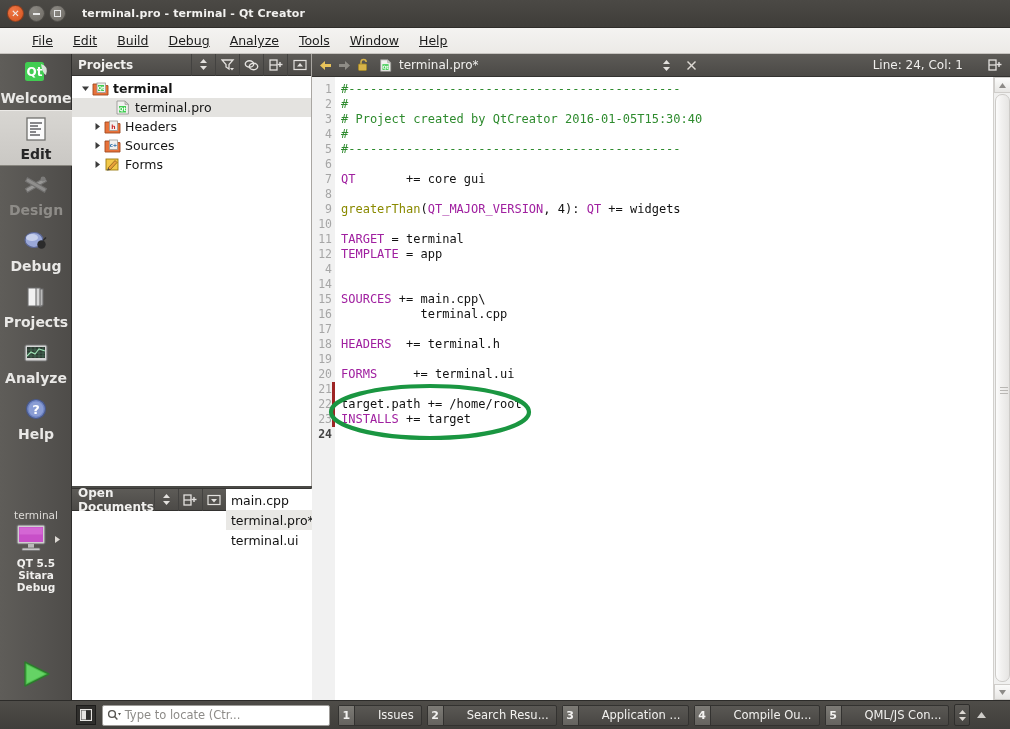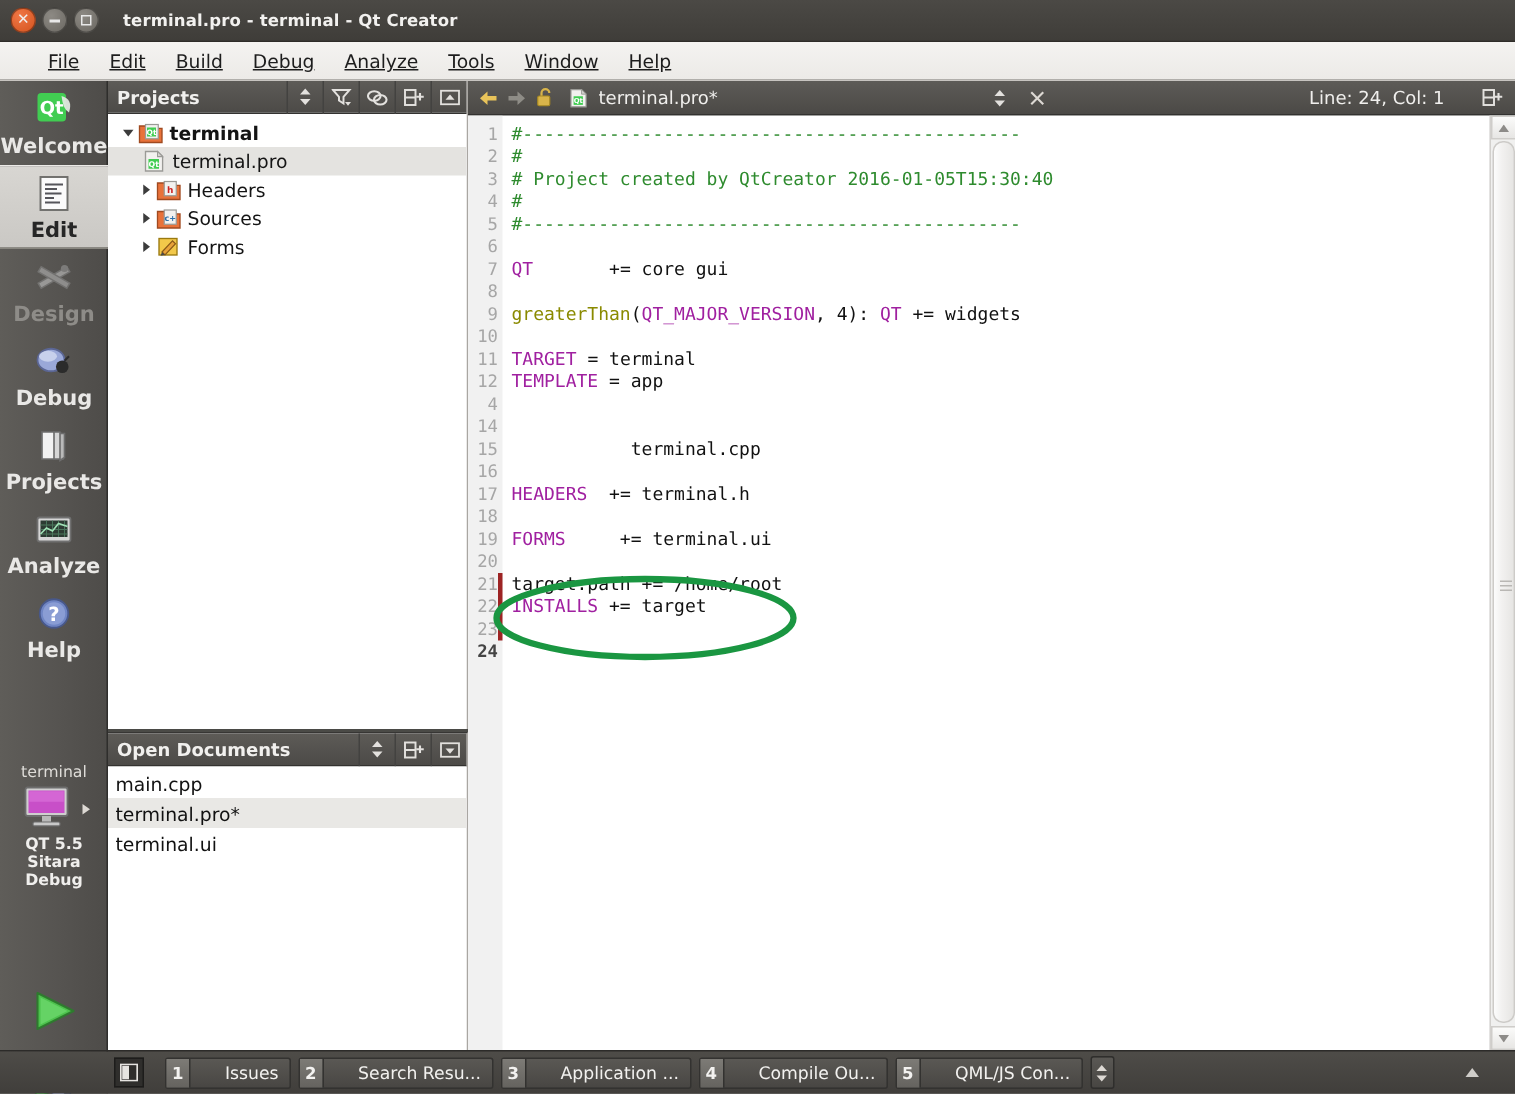--- a/index.html
+++ b/index.html
@@ -113,21 +113,21 @@
   .tnode.sel { background: #e4e3e0; }
   .tnode.bold { font-weight: bold; }
   .tarrow { width: 14px; display:flex; align-items:center; justify-content:center; }
   .tarrow svg { display:block; }
   .ticon { width: 17px; height: 15px; margin-right: 4px; position: relative; }
 
   
   .docpanel {
     position: absolute; left: 72px; top: 488px; width: 240px; height: 212px;
     background: #ffffff; border-right: 1px solid #a9a6a2; border-top: 1px solid #373634;
-    display: flex; flex-direction: column;
+    display: flex; 
   }
   .doclist { flex:1; background:#fff; padding-top:1px; }
   .docrow {
     height: 20px; display:flex; align-items:center; padding-left: 5px;
     font-size: 12.5px; color: #111;
   }
   .docrow.sel { background: #e9e8e5; }
 
   
   .editor-toolbar {
@@ -450,21 +450,21 @@
           <svg width="17" height="15" viewBox="0 0 17 15">
             <path d="M1 3 h5 l1.4 1.6 H16 V14 H1 Z" fill="#e8723a" stroke="#a04a20" stroke-width="0.9"></path>
             <rect x="5" y="2" width="8.5" height="9.5" fill="#f2f1ef" stroke="#9a9a96" stroke-width="0.8"></rect>
             <rect x="6" y="4" width="6" height="6" fill="#41cd52"></rect>
             <text x="9" y="9.3" font-size="5" font-family="DejaVu Sans, sans-serif" font-weight="bold" fill="#fff" text-anchor="middle">Qt</text>
           </svg>
         </span>
         <span>terminal</span>
       </div>
 
-      <div class="tnode sel" style="padding-left:8px;">
+      <div class="tnode sel" style="padding-left:28px;">
         <span class="tarrow"></span>
         <span class="ticon">
           <svg width="17" height="15" viewBox="0 0 17 15">
             <path d="M3 1 h8 l3.4 3.2 V14 H3 Z" fill="#f2f1ef" stroke="#9a9a96" stroke-width="0.9"></path>
             <path d="M11 1 v3.4 h3.4 Z" fill="#d6d4d0" stroke="#9a9a96" stroke-width="0.7"></path>
             <rect x="5" y="6" width="7" height="6.5" fill="#41cd52"></rect>
             <text x="8.5" y="11.4" font-size="5.2" font-family="DejaVu Sans, sans-serif" font-weight="bold" fill="#fff" text-anchor="middle">Qt</text>
           </svg>
         </span>
         <span>terminal.pro</span>
@@ -651,20 +651,21 @@
           <div class="cline"><span class="cm">#----------------------------------------------</span></div>
           <div class="cline">&nbsp;</div>
           <div class="cline"><span class="kw">QT</span><span class="op">       += core gui</span></div>
           <div class="cline">&nbsp;</div>
           <div class="cline"><span class="fn">greaterThan</span><span class="op">(</span><span class="kw">QT_MAJOR_VERSION</span><span class="op">, 4): </span><span class="kw">QT</span><span class="op"> += widgets</span></div>
           <div class="cline">&nbsp;</div>
           <div class="cline"><span class="kw">TARGET</span><span class="op"> = terminal</span></div>
           <div class="cline"><span class="kw">TEMPLATE</span><span class="op"> = app</span></div>
           <div class="cline">&nbsp;</div>
           <div class="cline">&nbsp;</div>
+          <div class="cline"><span class="kw">SOURCES</span><span class="op"> += main.cpp\</span></div>
           <div class="cline"><span class="op">           terminal.cpp</span></div>
           <div class="cline">&nbsp;</div>
           <div class="cline"><span class="kw">HEADERS</span><span class="op">  += terminal.h</span></div>
           <div class="cline">&nbsp;</div>
           <div class="cline"><span class="kw">FORMS</span><span class="op">     += terminal.ui</span></div>
           <div class="cline">&nbsp;</div>
           <div class="cline"><span class="op">target.path += /home/root</span></div>
           <div class="cline"><span class="kw">INSTALLS</span><span class="op"> += target</span></div>
           <div class="cline">&nbsp;</div>
         </div>
@@ -691,20 +692,30 @@
     </div>
   </div>
 
   <div class="statusbar">
     <div class="sb-toggle">
       <svg width="12" height="12" viewBox="0 0 12 12">
           <rect x="0.5" y="0.5" width="11" height="11" fill="none" stroke="#e6e4e1" stroke-width="1.2"></rect>
           <rect x="1.5" y="1.5" width="4.5" height="9" fill="#e6e4e1"></rect>
         </svg>
     </div>
+    <div class="locate">
+      <span>
+        <svg width="14" height="12" viewBox="0 0 14 12">
+            <circle cx="5" cy="5" r="3.4" fill="none" stroke="#55534f" stroke-width="1.4"></circle>
+            <line x1="7.6" y1="7.6" x2="10.4" y2="10.4" stroke="#55534f" stroke-width="1.4"></line>
+            <polygon points="11,4 14,4 12.5,6.4" fill="#55534f"></polygon>
+          </svg>
+      </span>
+      <span class="locate-ph">Type to locate (Ctr...</span>
+    </div>
     <div class="pane-group">
       <div class="pane">
         <span class="pane-num">1</span>
         <span class="pane-lbl">Issues</span>
       </div>
       <div class="pane">
         <span class="pane-num">2</span>
         <span class="pane-lbl">Search Resu...</span>
       </div>
       <div class="pane">

